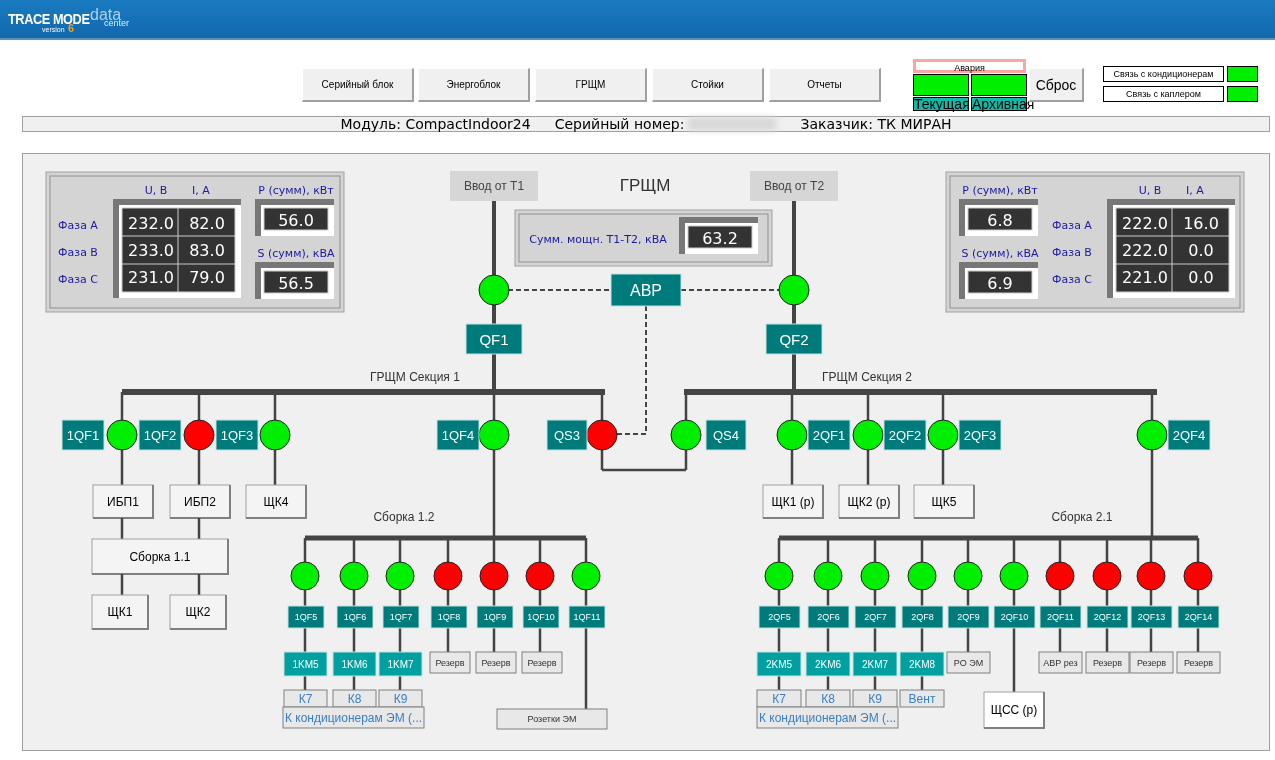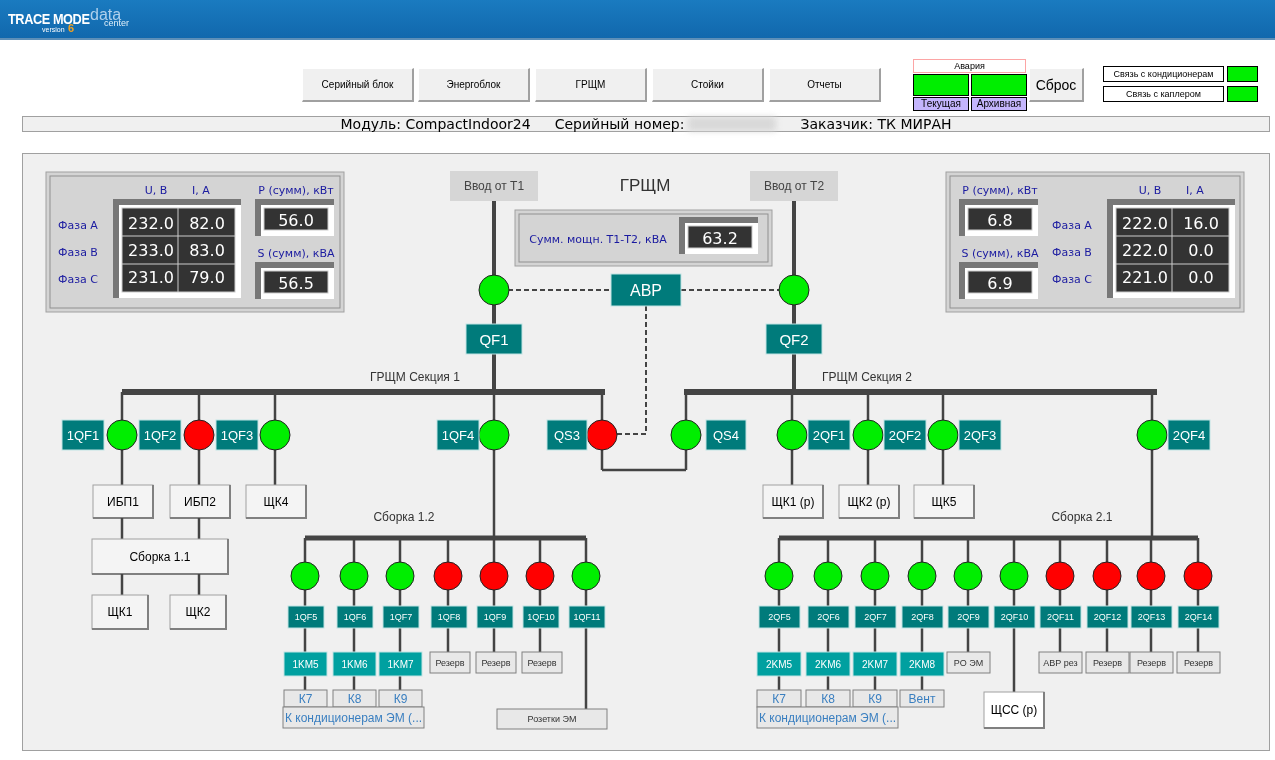--- a/index.html
+++ b/index.html
@@ -6,23 +6,23 @@
   body{width:1275px;height:760px;background:#ffffff;position:relative;overflow:hidden;font-family:"Liberation Sans",sans-serif;}
   .topbar{position:absolute;left:0;top:0;width:1275px;height:38px;background:linear-gradient(#1a7bc0,#1168ad);border-bottom:2px solid #5d8fb8;}
   .logo{position:absolute;left:8px;top:4px;height:30px;}
   .logo-main{position:absolute;left:0;top:6px;color:#fff;font-weight:bold;font-size:15px;letter-spacing:-0.5px;font-family:"Liberation Sans",sans-serif;white-space:nowrap;transform:scaleX(0.85);transform-origin:left;}
   .logo-ver{position:absolute;left:34px;top:22px;color:#fff;font-size:7px;}
   .logo-six{position:absolute;left:60px;top:18px;color:#f0a020;font-size:11px;font-weight:bold;}
   .logo-dc1{position:absolute;left:82px;top:2px;color:#aed0ec;font-size:16px;}
   .logo-dc2{position:absolute;left:96px;top:14px;color:#e0f0fb;font-size:9px;}
 
   .navbtn{position:absolute;top:68px;height:34px;width:112px;background:#f0f0f0;border-top:1px solid #fff;border-left:1px solid #fff;border-right:2px solid #a0a0a0;border-bottom:2px solid #a0a0a0;box-sizing:border-box;font-size:10px;color:#000;display:flex;align-items:center;justify-content:center;cursor:pointer;}
-  .alarm-title{position:absolute;left:913px;top:59px;width:113px;height:14px;border:1px solid #fca5a5;box-sizing:border-box;font-size:9px;text-align:center;line-height:12px;background:#fff;}
+  .alarm-title{position:absolute;left:913px;top:59px;width:113px;height:14px;border:3px solid #fca5a5;box-sizing:border-box;font-size:9px;text-align:center;line-height:12px;background:#fff;}
   .lamp{position:absolute;background:#00ee00;border:1px solid #000;box-sizing:border-box;}
-  .small-label{position:absolute;border:1px solid #000;box-sizing:border-box;font-size:10px;text-align:center;background:#c4b5fd;line-height:12px;}
+  .small-label{position:absolute;border:1px solid #000;box-sizing:border-box;font-size:14px;text-align:center;background:#14b8a6;line-height:12px;}
   .reset-btn{position:absolute;left:1029px;top:68px;width:55px;height:34px;background:#f0f0f0;border-top:1px solid #fff;border-left:1px solid #fff;border-right:2px solid #a0a0a0;border-bottom:2px solid #a0a0a0;box-sizing:border-box;font-size:14px;display:flex;align-items:center;justify-content:center;cursor:pointer;}
   .link-label{position:absolute;left:1103px;width:121px;height:16px;border:1px solid #000;box-sizing:border-box;font-size:9px;text-align:center;line-height:14px;background:#fff;}
 
   .info-bar{position:absolute;left:22px;top:116px;width:1248px;height:16px;background:#f0f0f0;border:1px solid #a0a0a0;box-sizing:border-box;display:flex;align-items:center;justify-content:center;font-size:14px;font-family:"DejaVu Sans",sans-serif;color:#000;}
   .info-bar .lbl{margin-left:24px;}
   .info-bar .lbl:first-child{margin-left:0;}
   .info-bar .blur{display:inline-block;width:88px;height:14px;background:#d8d8d8;filter:blur(3px);vertical-align:middle;margin-left:4px;}
 
   .main-panel{position:absolute;left:22px;top:153px;width:1248px;height:598px;background:#f0f0f0;border:1px solid #a0a0a0;box-sizing:border-box;}
   svg.diagram{position:absolute;left:0;top:0;}

